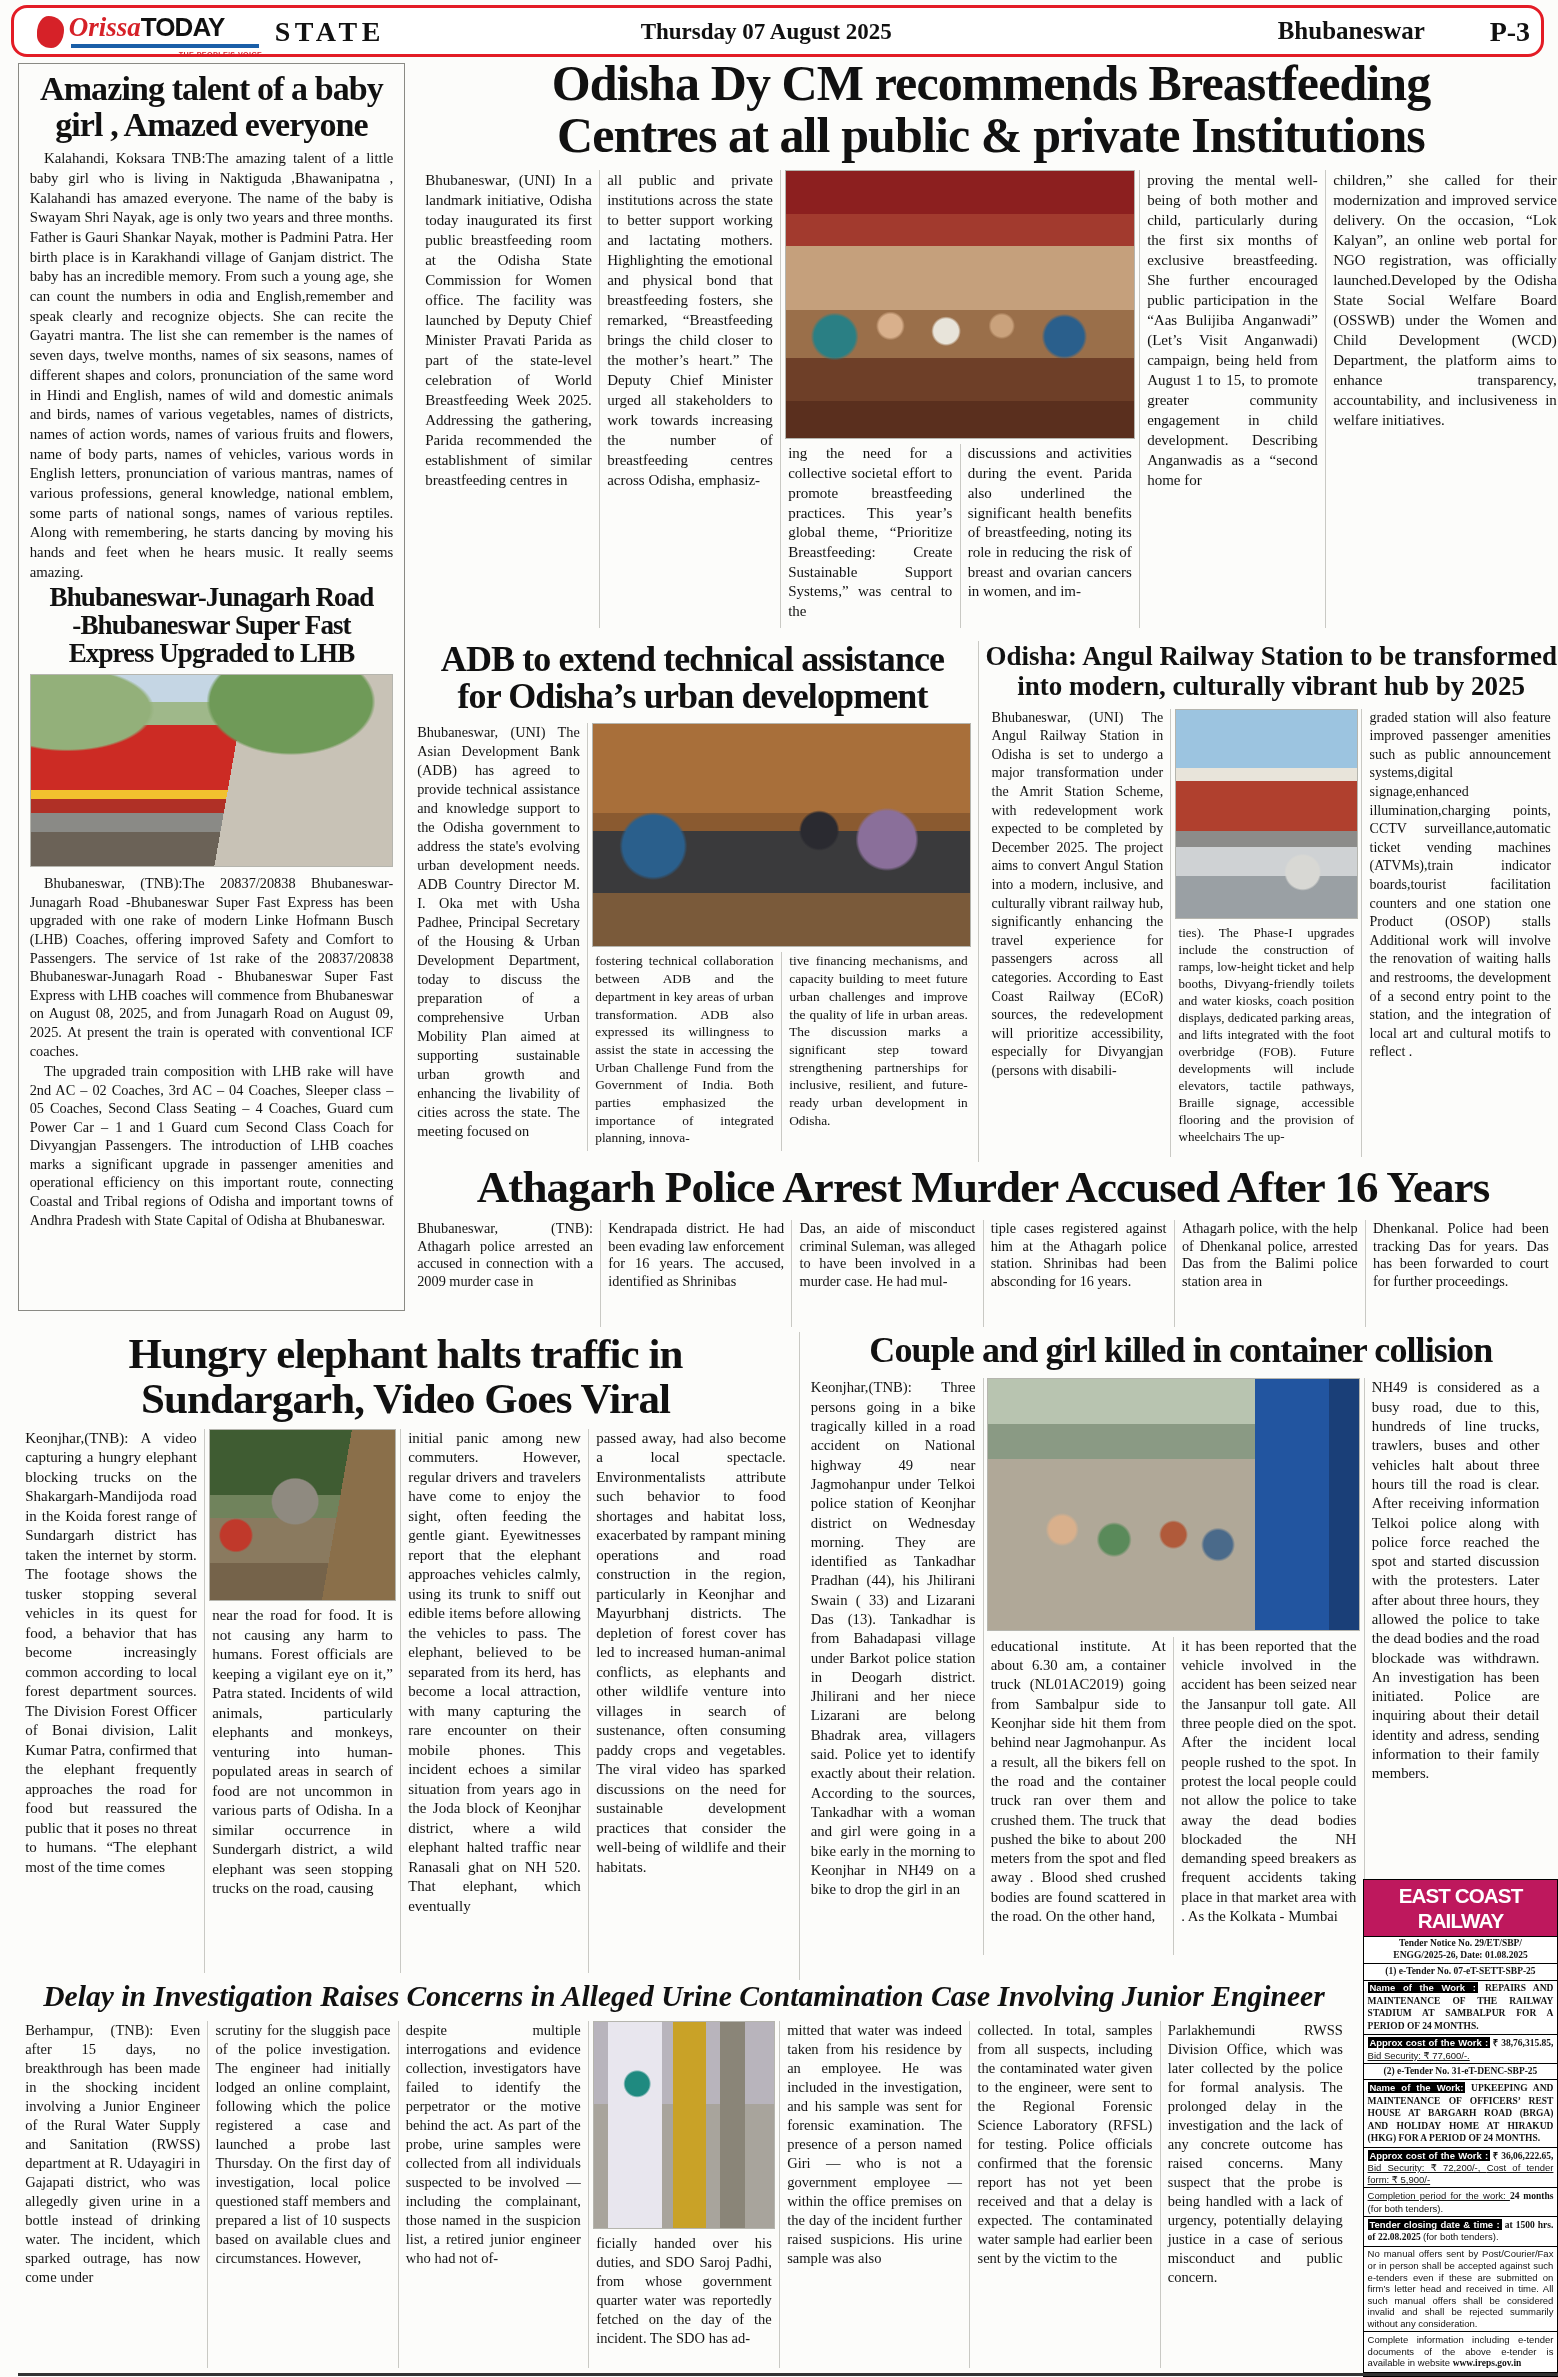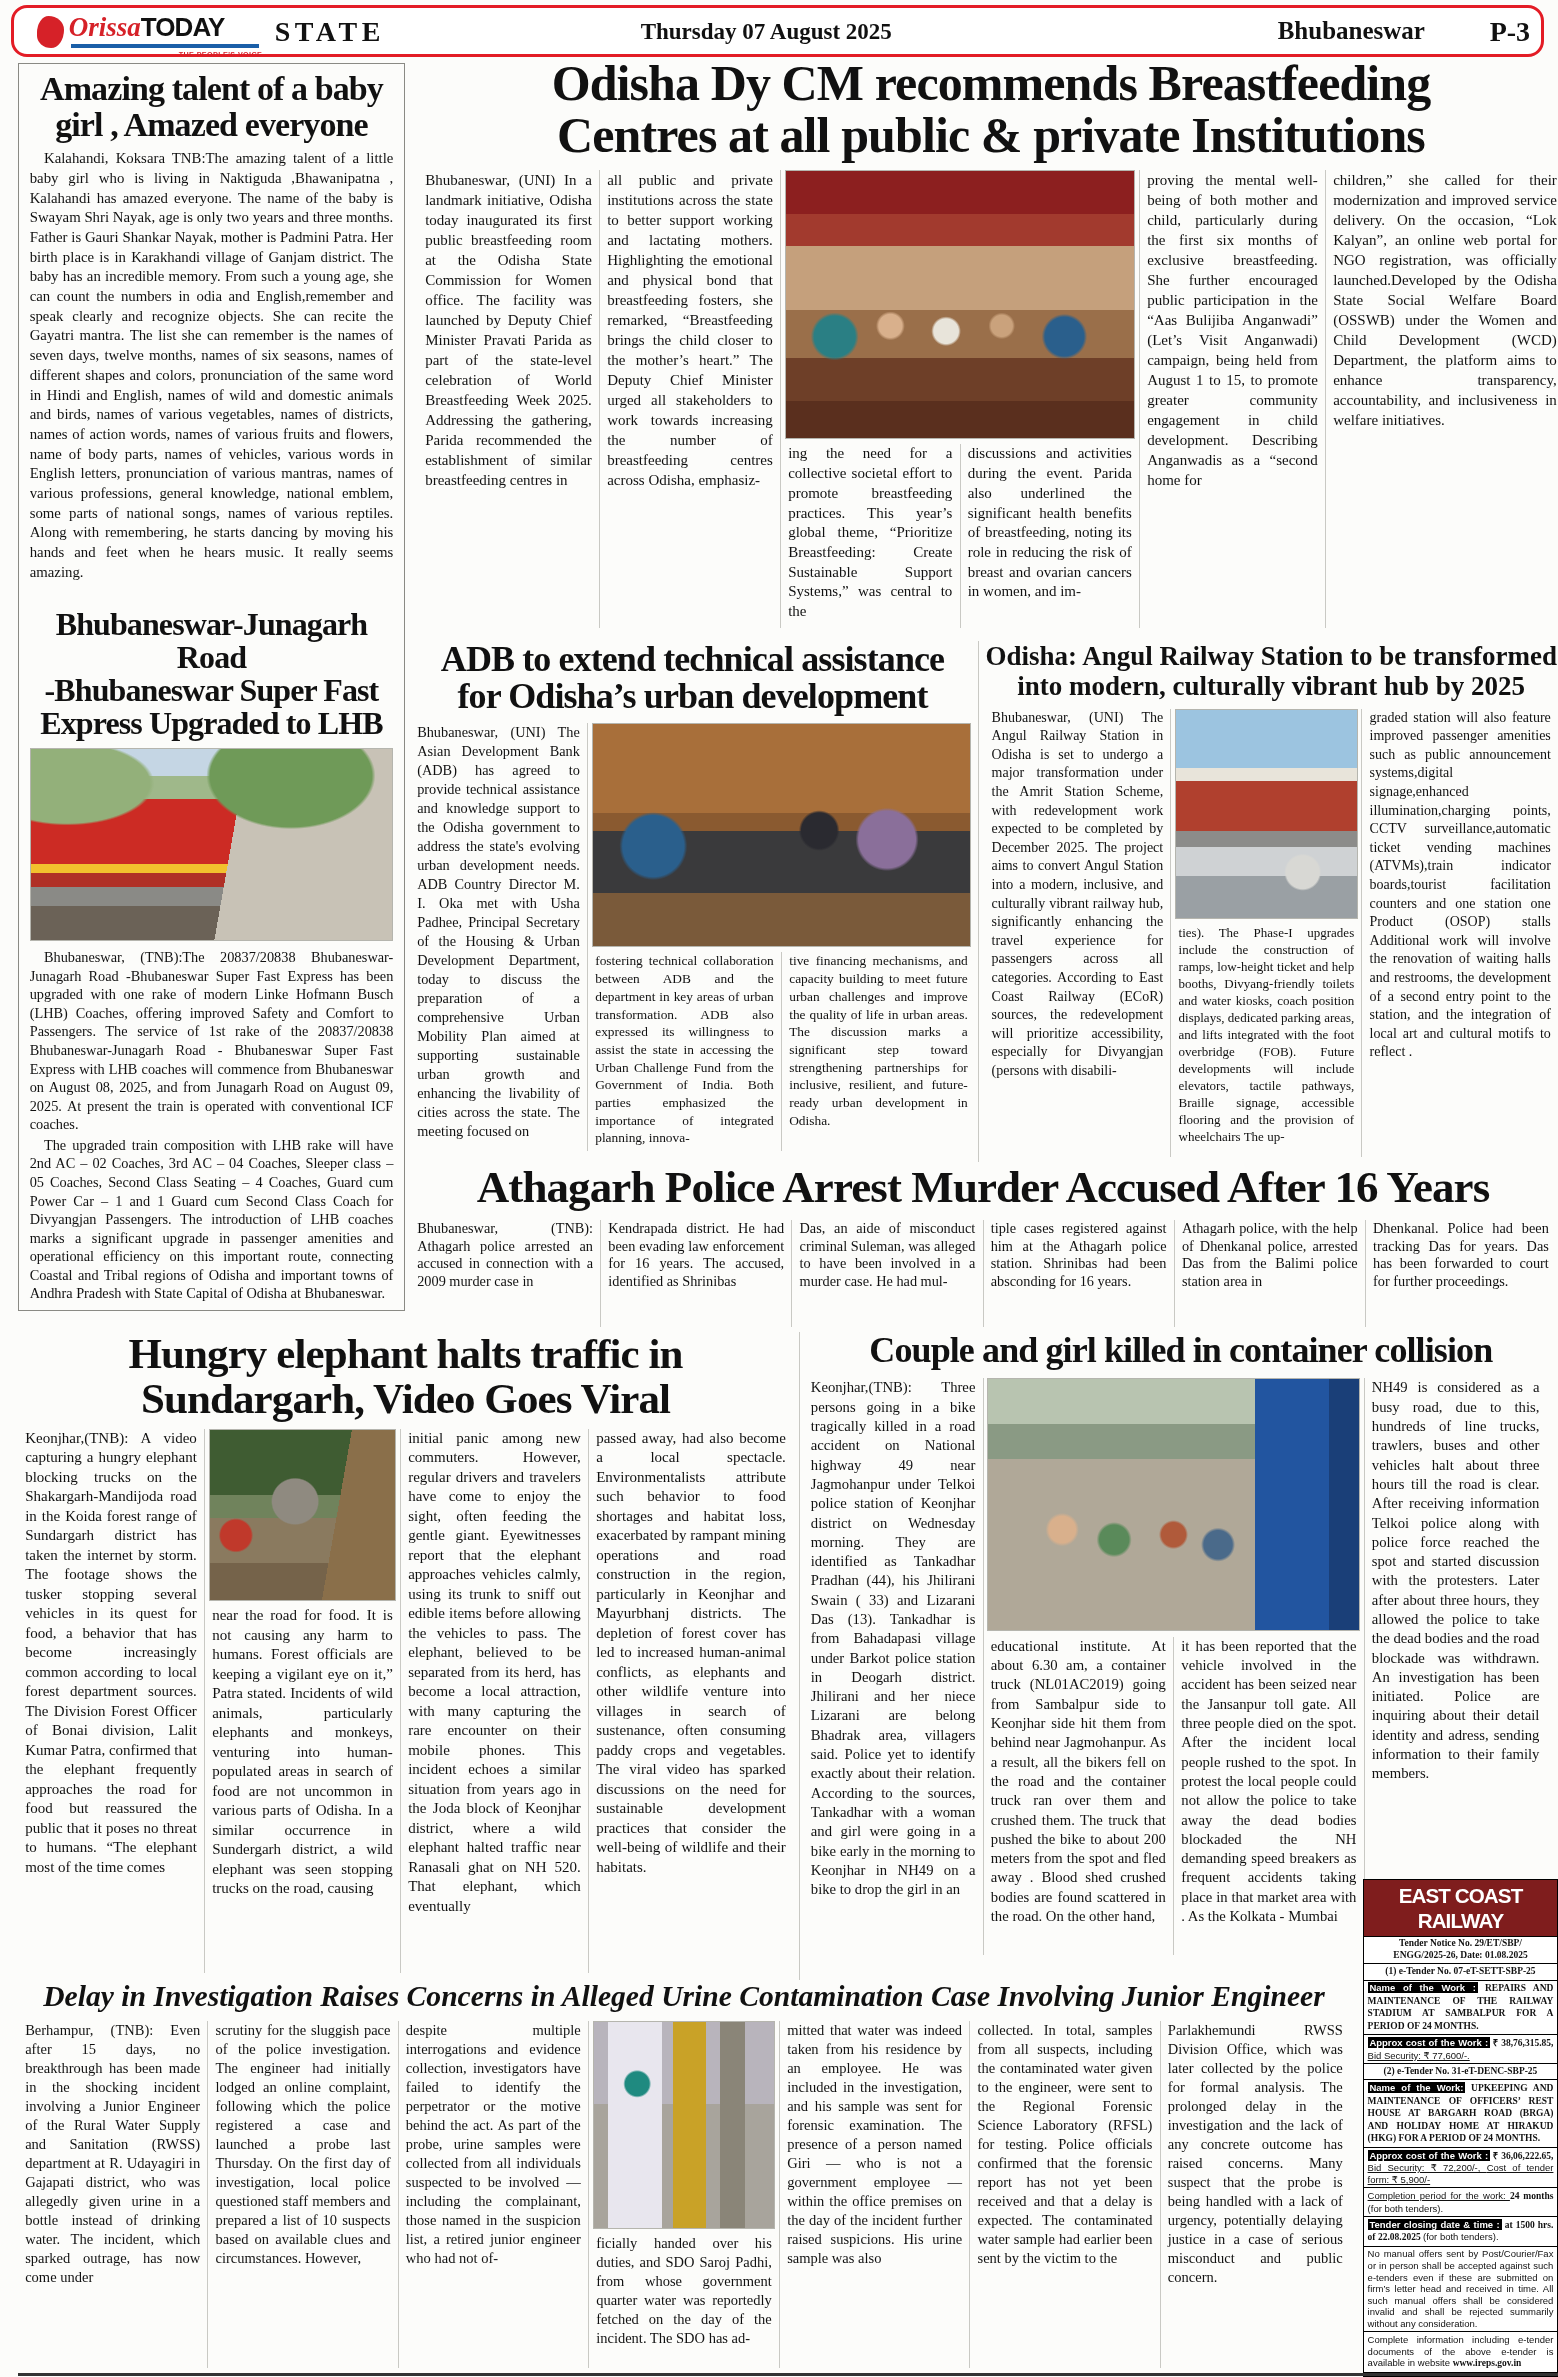--- a/index.html
+++ b/index.html
@@ -23,21 +23,21 @@
   .cols{display:flex;align-items:stretch;}
   .col{box-sizing:border-box;padding:0 7.2px;text-align:justify;overflow:hidden;}
   .cols > div + div{border-left:0.9px solid #c9c9c4;}
   .photo{box-sizing:border-box;border:0.9px solid #b5b5ae;}
   .subrow{display:flex;align-items:stretch;}
   .subrow > div + div{border-left:0.9px solid #c9c9c4;}
   
   #leftbox{position:absolute;left:18px;top:63px;width:387px;height:1248px;border:1.8px solid #8a8a84;box-sizing:border-box;padding:7.2px 10.7px;overflow:hidden;background:#fcfcfa;}
   .hl-baby{font-size:34px;letter-spacing:-0.9px;}
   #baby-body{font-size:14.8px;line-height:19.7px;text-align:justify;text-indent:14.3px;margin-top:7.2px;overflow:hidden;}
-  .hl-lhb{font-size:32px;margin-top:25px;letter-spacing:-0.9px;}
+  .hl-lhb{font-size:27px;margin-top:0;letter-spacing:-0.9px;}
   #train-photo{width:100%;height:193px;margin:7.2px 0 7.2px 0;
     background:
       radial-gradient(ellipse at 72% 14%, #6f9a58 0 22%, rgba(0,0,0,0) 23%),
       radial-gradient(ellipse at 10% 18%, #93b07a 0 18%, rgba(0,0,0,0) 19%),
       linear-gradient(100deg, rgba(0,0,0,0) 0 55%, #c8c2b6 55% 100%),
       linear-gradient(180deg,#c5d6e4 0 14%,#9fb88a 14% 26%,#cc2b24 26% 60%,#f2c12e 60% 65%,#b03026 65% 72%,#8a8a86 72% 82%,#6b6257 82% 100%);}
   #lhb-body p{font-size:14.3px;line-height:18.6px;text-align:justify;text-indent:14.3px;margin:0 0 1.8px 0;}
   
   #bf{left:410px;top:57px;width:1146px;height:582px;margin-left:8px;}
   .hl-main{font-size:50px;letter-spacing:-0.9px;}
@@ -121,21 +121,21 @@
   #uri-photo{height:208px;margin:0 3.6px 5.4px 3.6px;
     background:
       linear-gradient(180deg, rgba(0,0,0,0) 0 18%, rgba(0,0,0,0) 18%),
       radial-gradient(circle at 24% 30%, #1f8a80 0 6%, rgba(0,0,0,0) 7%),
       linear-gradient(90deg, rgba(0,0,0,0) 0 8%, #e8e6ee 8% 38%, rgba(0,0,0,0) 38%),
       linear-gradient(90deg, rgba(0,0,0,0) 0 44%, #c9a227 44% 62%, rgba(0,0,0,0) 62%),
       linear-gradient(90deg, rgba(0,0,0,0) 0 70%, #8a8578 70% 84%, rgba(0,0,0,0) 84%),
       linear-gradient(180deg,#b8b4bc 0 40%,#a8a49c 40% 100%);}
   
   #tender{position:absolute;left:1363px;top:1879px;width:195px;height:498px;background:#fff;border:1.8px solid #000;box-shadow:0 0 0 1.8px #fff inset;box-sizing:border-box;font-family:"Liberation Sans","DejaVu Sans",sans-serif;font-size:9.5px;line-height:1.22;overflow:hidden;}
-  .t-title{background:#7f1d1d;color:#fff;font-weight:bold;font-size:20.6px;text-align:center;letter-spacing:-0.9px;padding:2.7px 0;}
+  .t-title{background:#be185d;color:#fff;font-weight:bold;font-size:20.6px;text-align:center;letter-spacing:-0.9px;padding:2.7px 0;}
   .t-row{border-top:0.9px solid #000;padding:1.8px 3.6px;text-align:justify;}
   .t-center{text-align:center;}
   .t-b{font-weight:bold;font-family:Liberation Serif, serif;}
   .t-inv{background:#000;color:#fff;font-weight:bold;padding:0 1.8px;}
   .t-ul{text-decoration:underline;}
   #bottomrule{position:absolute;left:18px;top:2373px;width:1540px;height:2.7px;background:#333;}
 </style>
 </head>
 <body>
 

